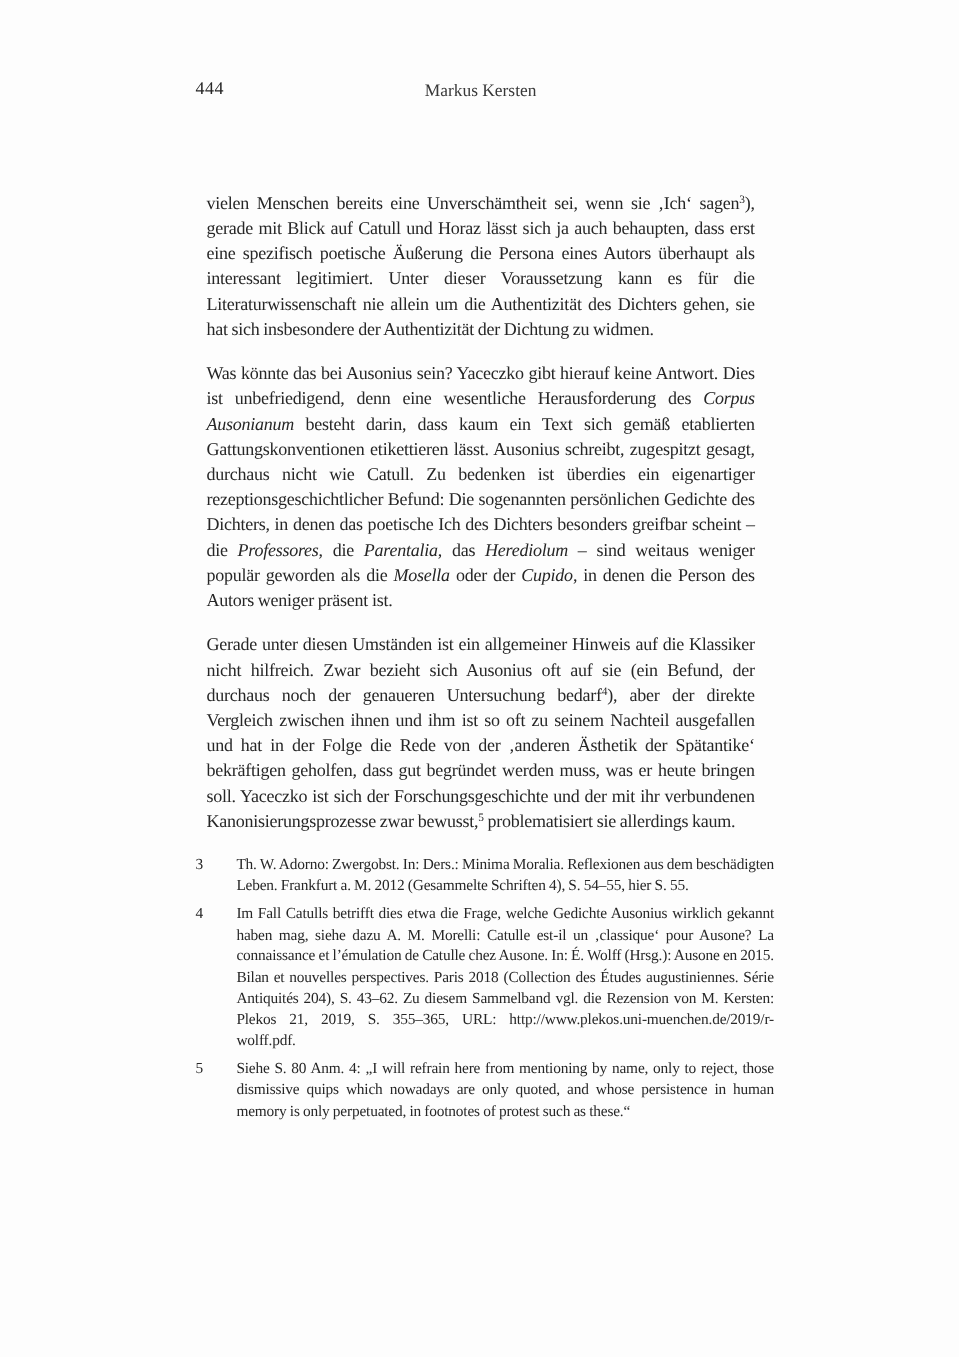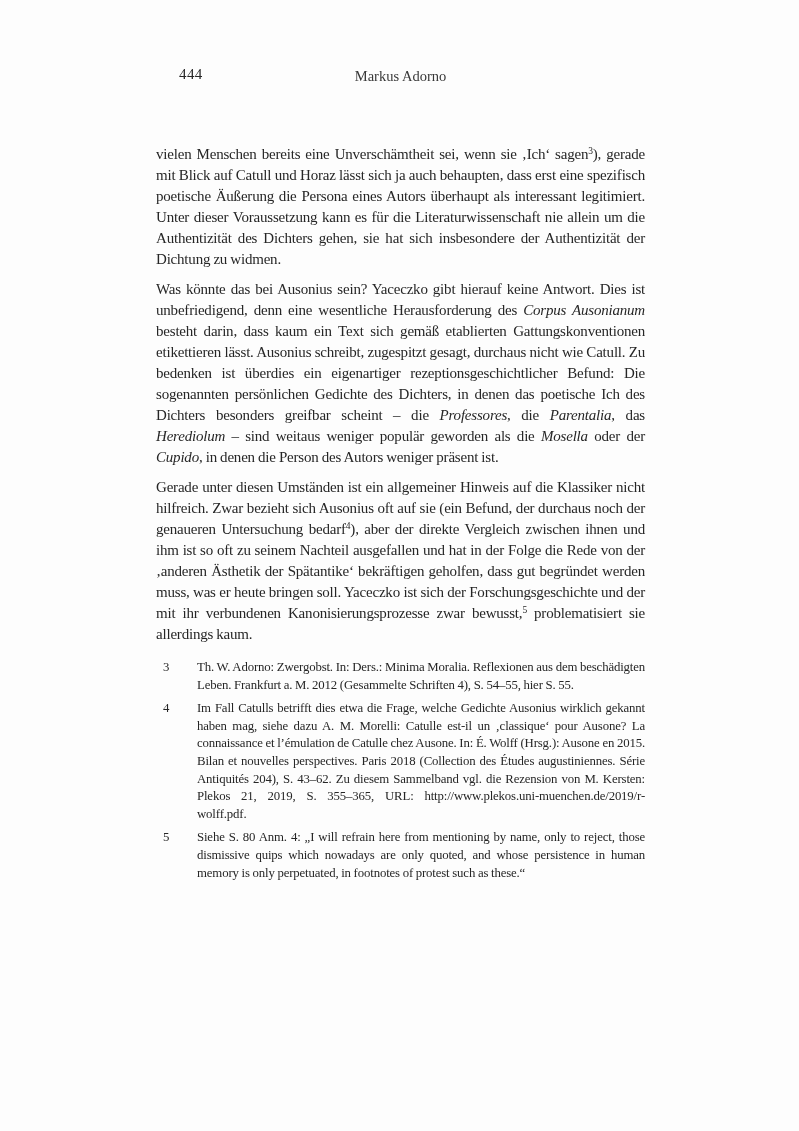--- a/index.html
+++ b/index.html
@@ -22,21 +22,21 @@
   .running-header {
     position: absolute;
     top: 66px;
     left: 156px;
     width: 489px;
     height: 22px;
     font-size: 15px;
   }
   .page-num {
     position: absolute;
-    left: 23px;
+    left: 7px;
     top: 0;
     letter-spacing: 0.4px;
   }
   .running-head {
     position: absolute;
     left: 0;
     right: 0;
     top: 1.5px;
     text-align: center;
     font-size: 14.5px;
@@ -44,21 +44,21 @@
   }
 
   
   .content {
     position: absolute;
     top: 144px;
     left: 156px;
     width: 489px;
   }
   .content p {
-    margin: 0;
+    margin: 16px;
     text-align: justify;
     font-size: 15px;
     line-height: 21px;
     letter-spacing: -0.2px;
     word-spacing: -0.4px;
     hyphens: auto;
     -webkit-hyphens: auto;
   }
   .content p + p { margin-top: 9px; }
   em { }
@@ -92,21 +92,21 @@
     -webkit-hyphens: auto;
   }
 </style>
 </head>
 <body>
 
 <div class="page">
 
   <div class="running-header">
     <span class="page-num">444</span>
-    <span class="running-head">Markus Adorno</span>
+    <span class="running-head">Markus Kersten</span>
   </div>
 
   <div class="content">
     <p><span>vielen Menschen bereits eine Unverschämtheit sei, wenn sie ‚Ich‘ sagen</span><sup>3</sup><span>), gerade mit Blick auf Catull und Horaz lässt sich ja auch behaupten, dass erst eine spezifisch poetische Äußerung die Persona eines Autors überhaupt als interessant legitimiert. Unter dieser Voraussetzung kann es für die Literaturwissenschaft nie allein um die Authentizität des Dichters gehen, sie hat sich insbesondere der Authentizität der Dichtung zu widmen.</span></p>
     <p><span>Was könnte das bei Ausonius sein? Yaceczko gibt hierauf keine Antwort. Dies ist unbefriedigend, denn eine wesentliche Herausforderung des </span><em>Corpus Ausonianum</em><span> besteht darin, dass kaum ein Text sich gemäß etablierten Gattungskonventionen etikettieren lässt. Ausonius schreibt, zugespitzt gesagt, durchaus nicht wie Catull. Zu bedenken ist überdies ein eigenartiger rezeptionsgeschichtlicher Befund: Die sogenannten persönlichen Gedichte des Dichters, in denen das poetische Ich des Dichters besonders greifbar scheint – die </span><em>Professores</em><span>, die </span><em>Parentalia</em><span>, das </span><em>Herediolum</em><span> – sind weitaus weniger populär geworden als die </span><em>Mosella</em><span> oder der </span><em>Cupido</em><span>, in denen die Person des Autors weniger präsent ist.</span></p>
     <p><span>Gerade unter diesen Umständen ist ein allgemeiner Hinweis auf die Klassiker nicht hilfreich. Zwar bezieht sich Ausonius oft auf sie (ein Befund, der durchaus noch der genaueren Untersuchung bedarf</span><sup>4</sup><span>), aber der direkte Vergleich zwischen ihnen und ihm ist so oft zu seinem Nachteil ausgefallen und hat in der Folge die Rede von der ‚anderen Ästhetik der Spätantike‘ bekräftigen geholfen, dass gut begründet werden muss, was er heute bringen soll. Yaceczko ist sich der Forschungsgeschichte und der mit ihr verbundenen Kanonisierungsprozesse zwar bewusst,</span><sup>5</sup><span> problematisiert sie allerdings kaum.</span></p>
 
     <div class="footnotes">
       <div class="footnote">
         <span class="fn-num">3</span>

